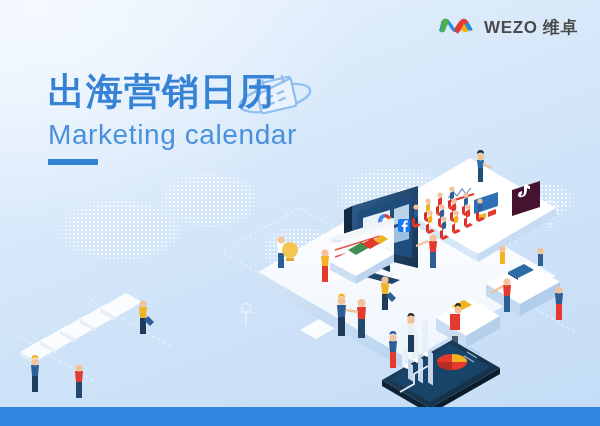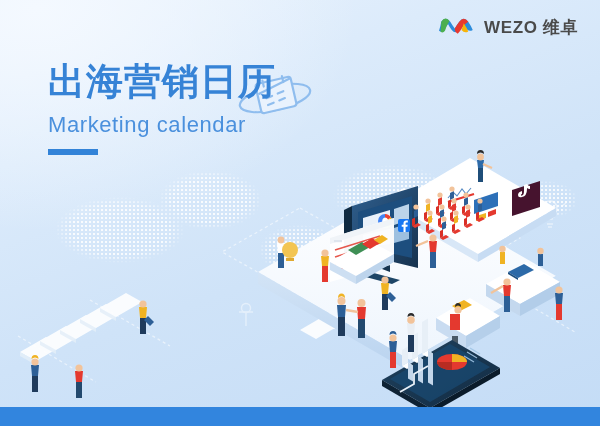--- a/index.html
+++ b/index.html
@@ -52,28 +52,28 @@
     color:#4a4a4a; white-space:nowrap;
   }
 
   
   #headline { position:absolute; left:48px; top:56px; }
   #year {
     font-size:62px; line-height:62px; font-weight:bold;
     color:#3683d6; letter-spacing:-1px;
   }
   #cn-title {
-    margin-top:6px;
+    margin-top:16px;
     font-size:37px; line-height:40px; font-weight:bold;
     color:#3683d6; letter-spacing:1px;
     font-family:"DejaVu Sans", sans-serif;
   }
   #en-title {
     margin-top:11px;
-    font-size:22px; line-height:24px; font-weight:normal;
+    font-size:28px; line-height:24px; font-weight:normal;
     color:#4a90dd; letter-spacing:.6px;
   }
   #rule { margin-top:12px; width:50px; height:6px; background:#3283d8; }
 
   
   #cal-glyph { position:absolute; left:236px; top:68px; }
 
   
   #scene { position:absolute; left:0; top:0; width:600px; height:426px; }
 

